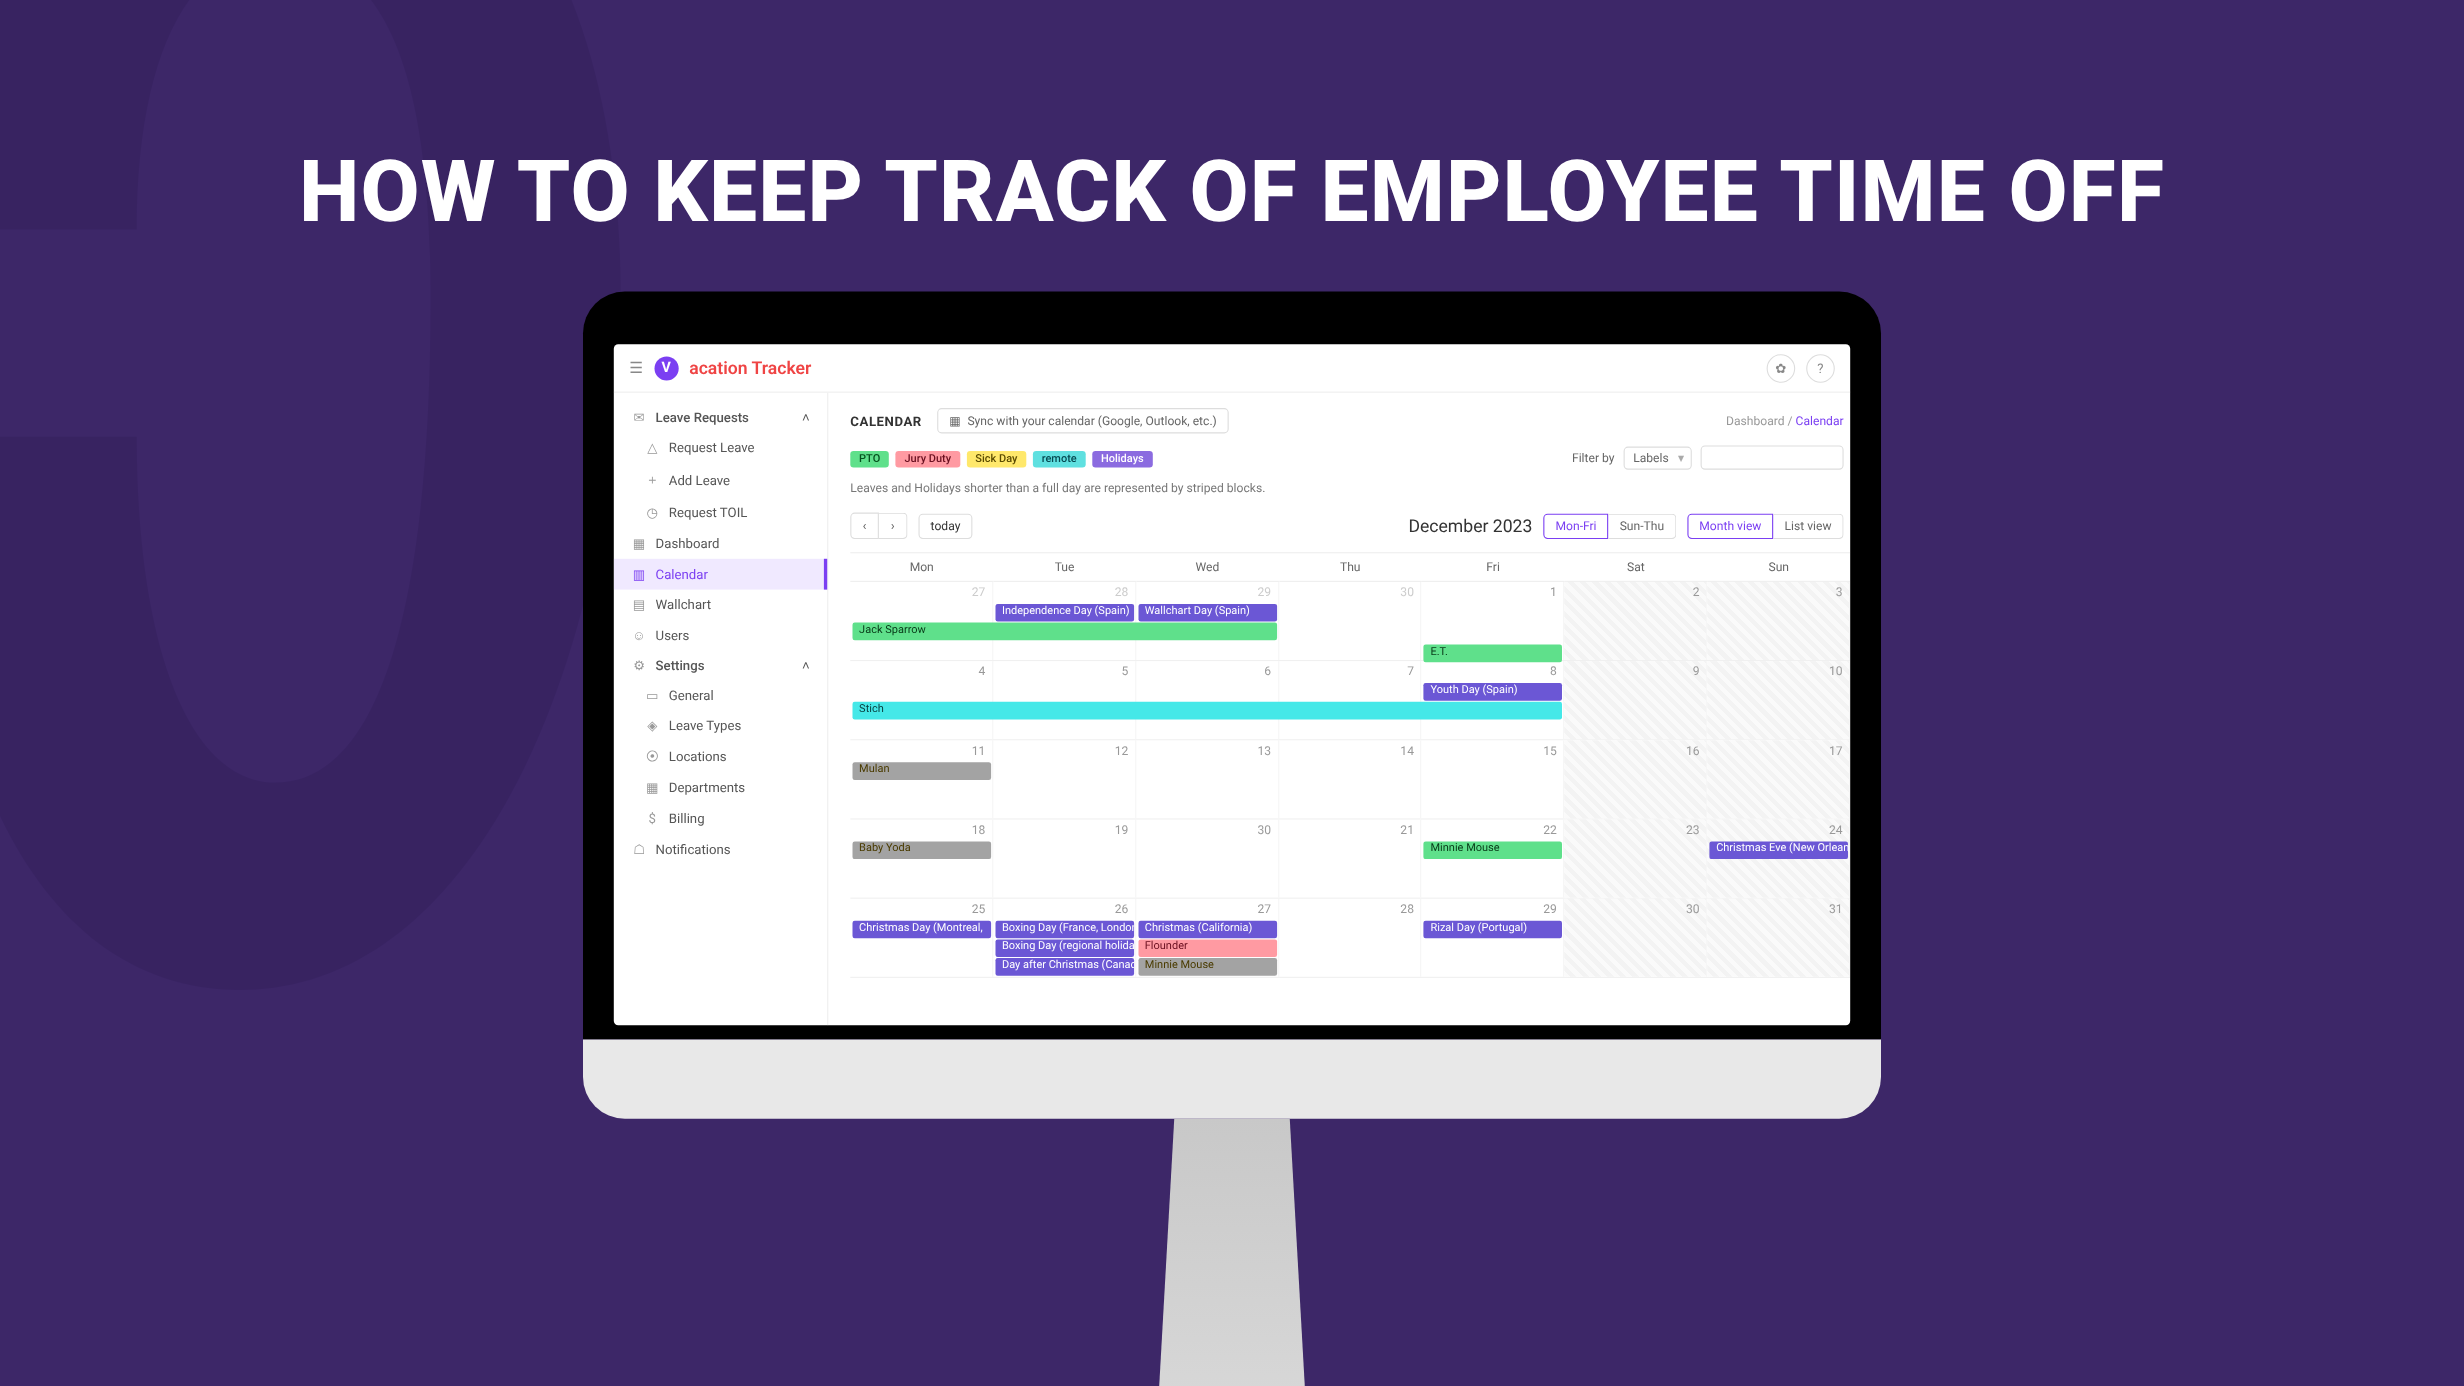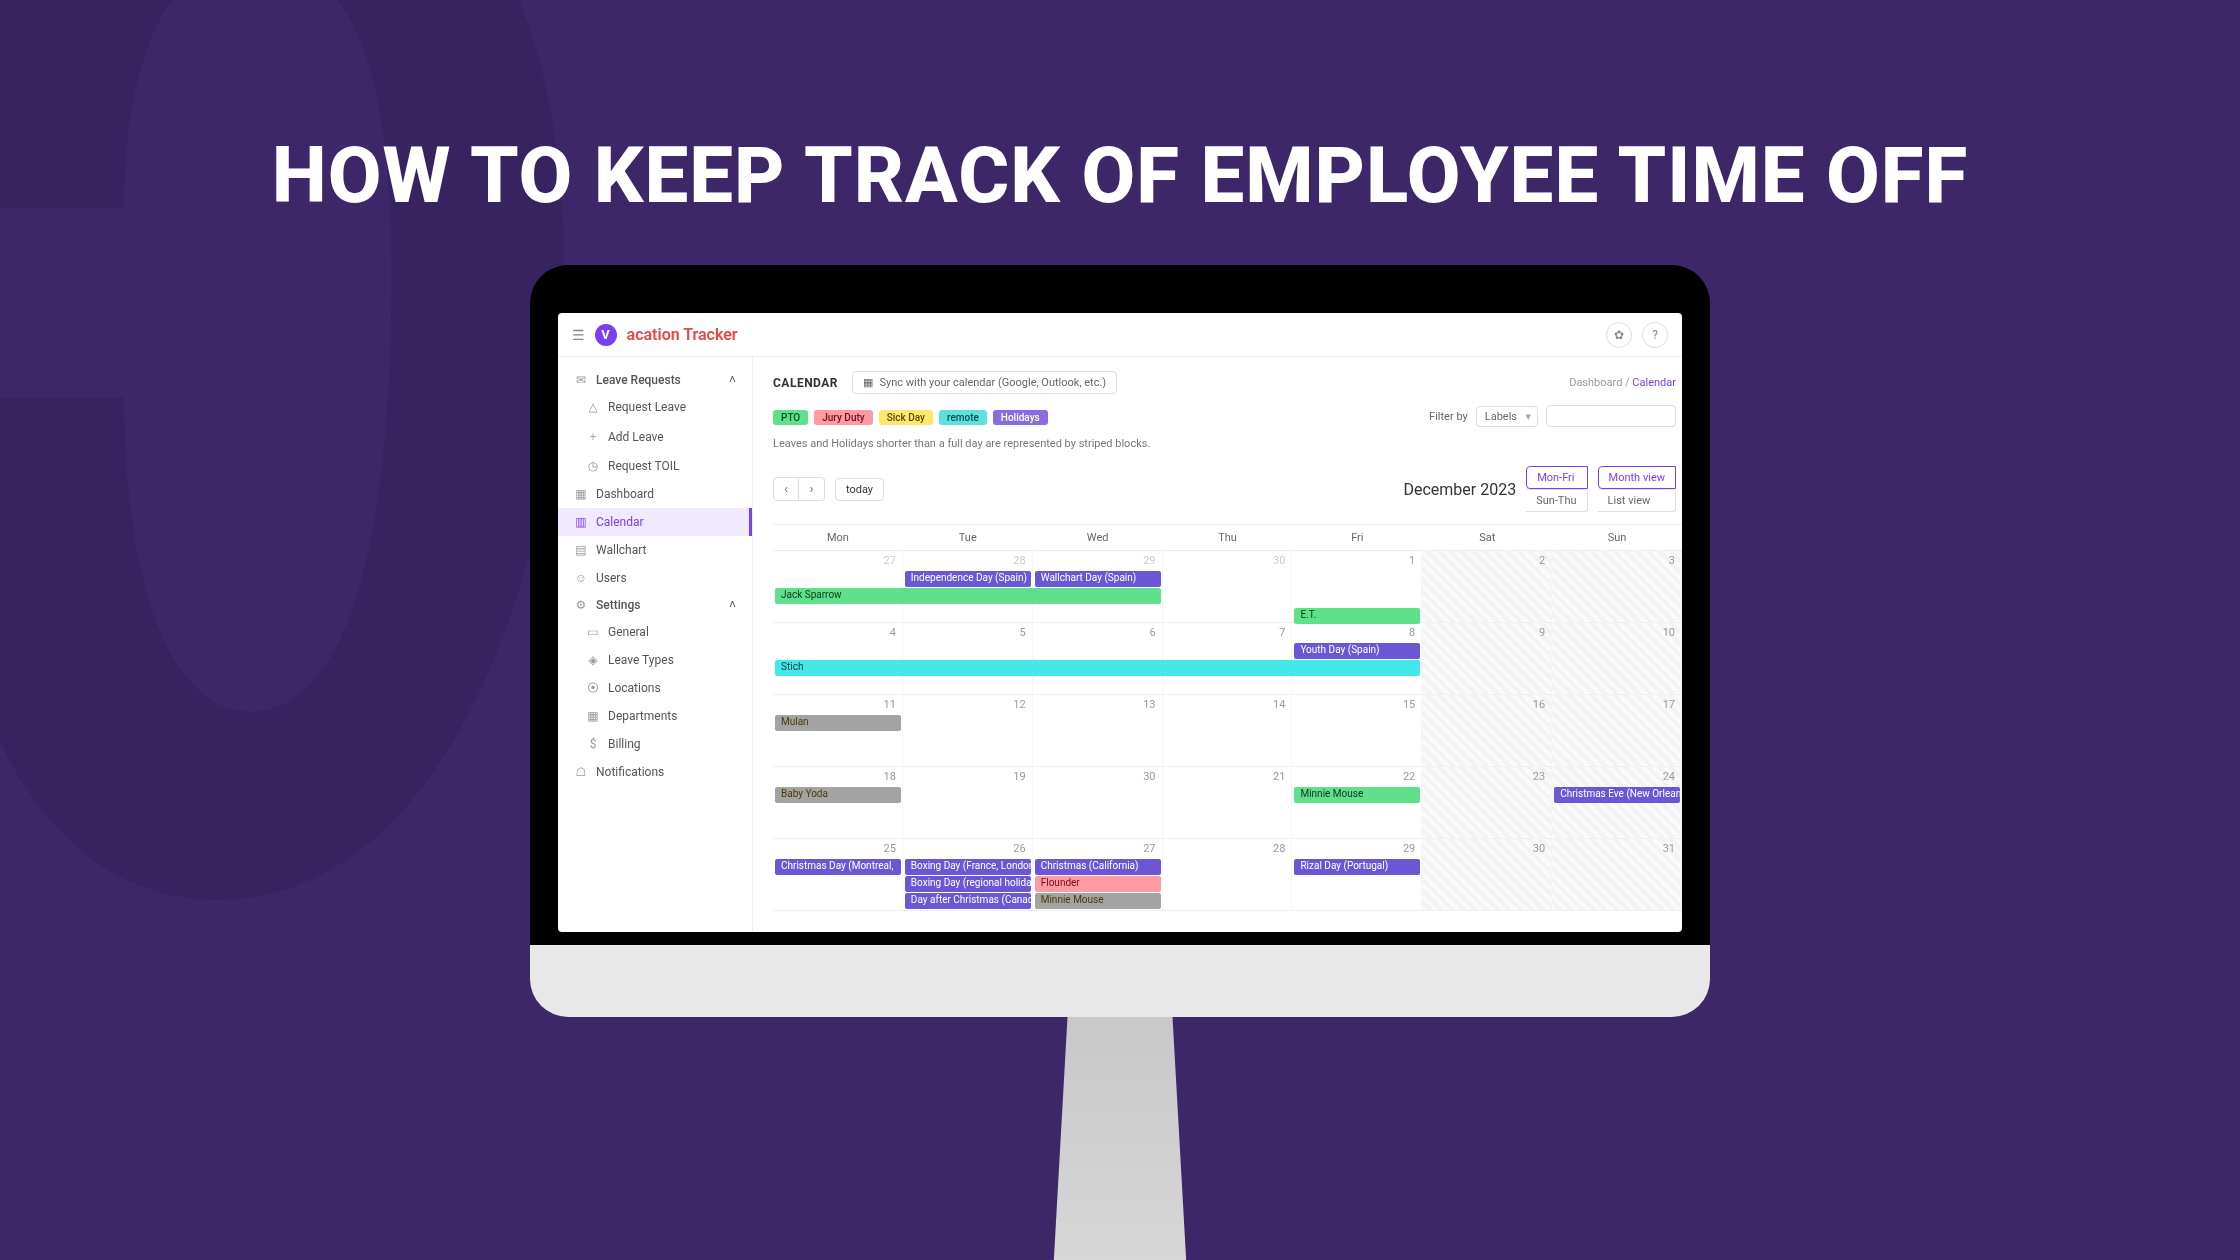--- a/index.html
+++ b/index.html
@@ -143,21 +143,21 @@
 .input-filter { border:1px solid #ddd; border-radius:4px; height:22px; width:130px; }
 
 .note { font-size:11px; color:#777; margin-top:10px; }
 
 .cal-toolbar { display:flex; align-items:center; margin-top:16px; padding-right:6px; }
 .nav-btn { border:1px solid #ddd; width:26px; height:24px; display:flex; align-items:center; justify-content:center; cursor:pointer; font-size:12px; color:#666;}
 .nav-btn.l{border-radius:4px 0 0 4px;}
 .nav-btn.r{border-radius:0 4px 4px 0; border-left:none;}
 .today-btn{border:1px solid #ddd; border-radius:4px; padding:4px 10px; margin-left:10px; font-size:11px; cursor:pointer;}
 .month-name{flex:1; text-align:right; font-weight:400; font-size:16px;}
-.seg { display:flex; gap:0; margin-left:10px;flex-direction:column; }
+.seg { display:flex; gap:0; margin-left:10px; }
 .seg-btn { border:1px solid #ddd; padding:4px 10px; font-size:11px; cursor:pointer; color:#666; }
 .seg-btn:first-child{border-radius:4px 0 0 4px;}
 .seg-btn:last-child{border-radius:0 4px 4px 0; border-left:none;}
 .seg-btn.active{border-color:#7b3ff2; color:#7b3ff2;}
 
 
 .cal { margin-top:12px; border-top:1px solid #eee; }
 .dowrow { display:grid; grid-template-columns:repeat(7,1fr); }
 .dow { text-align:center; font-size:11px; color:#666; padding:6px 0; border-bottom:1px solid #eee; }
 .week { display:grid; grid-template-columns:repeat(7,1fr); position:relative; height:72px; border-bottom:1px solid #f0f0f0;}

